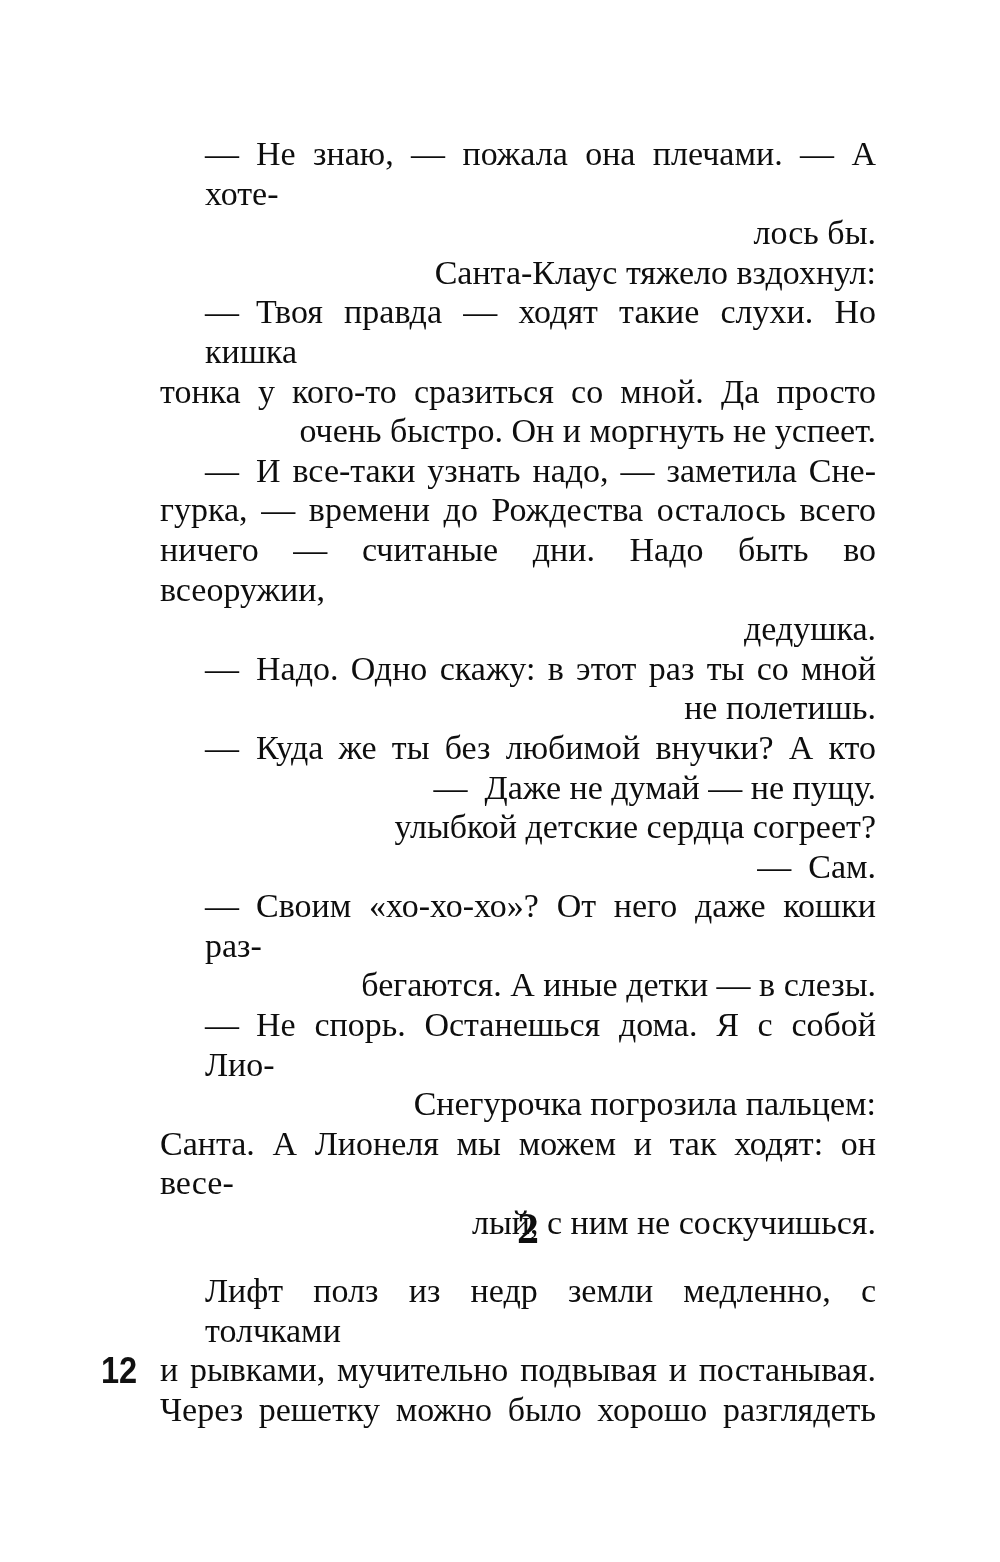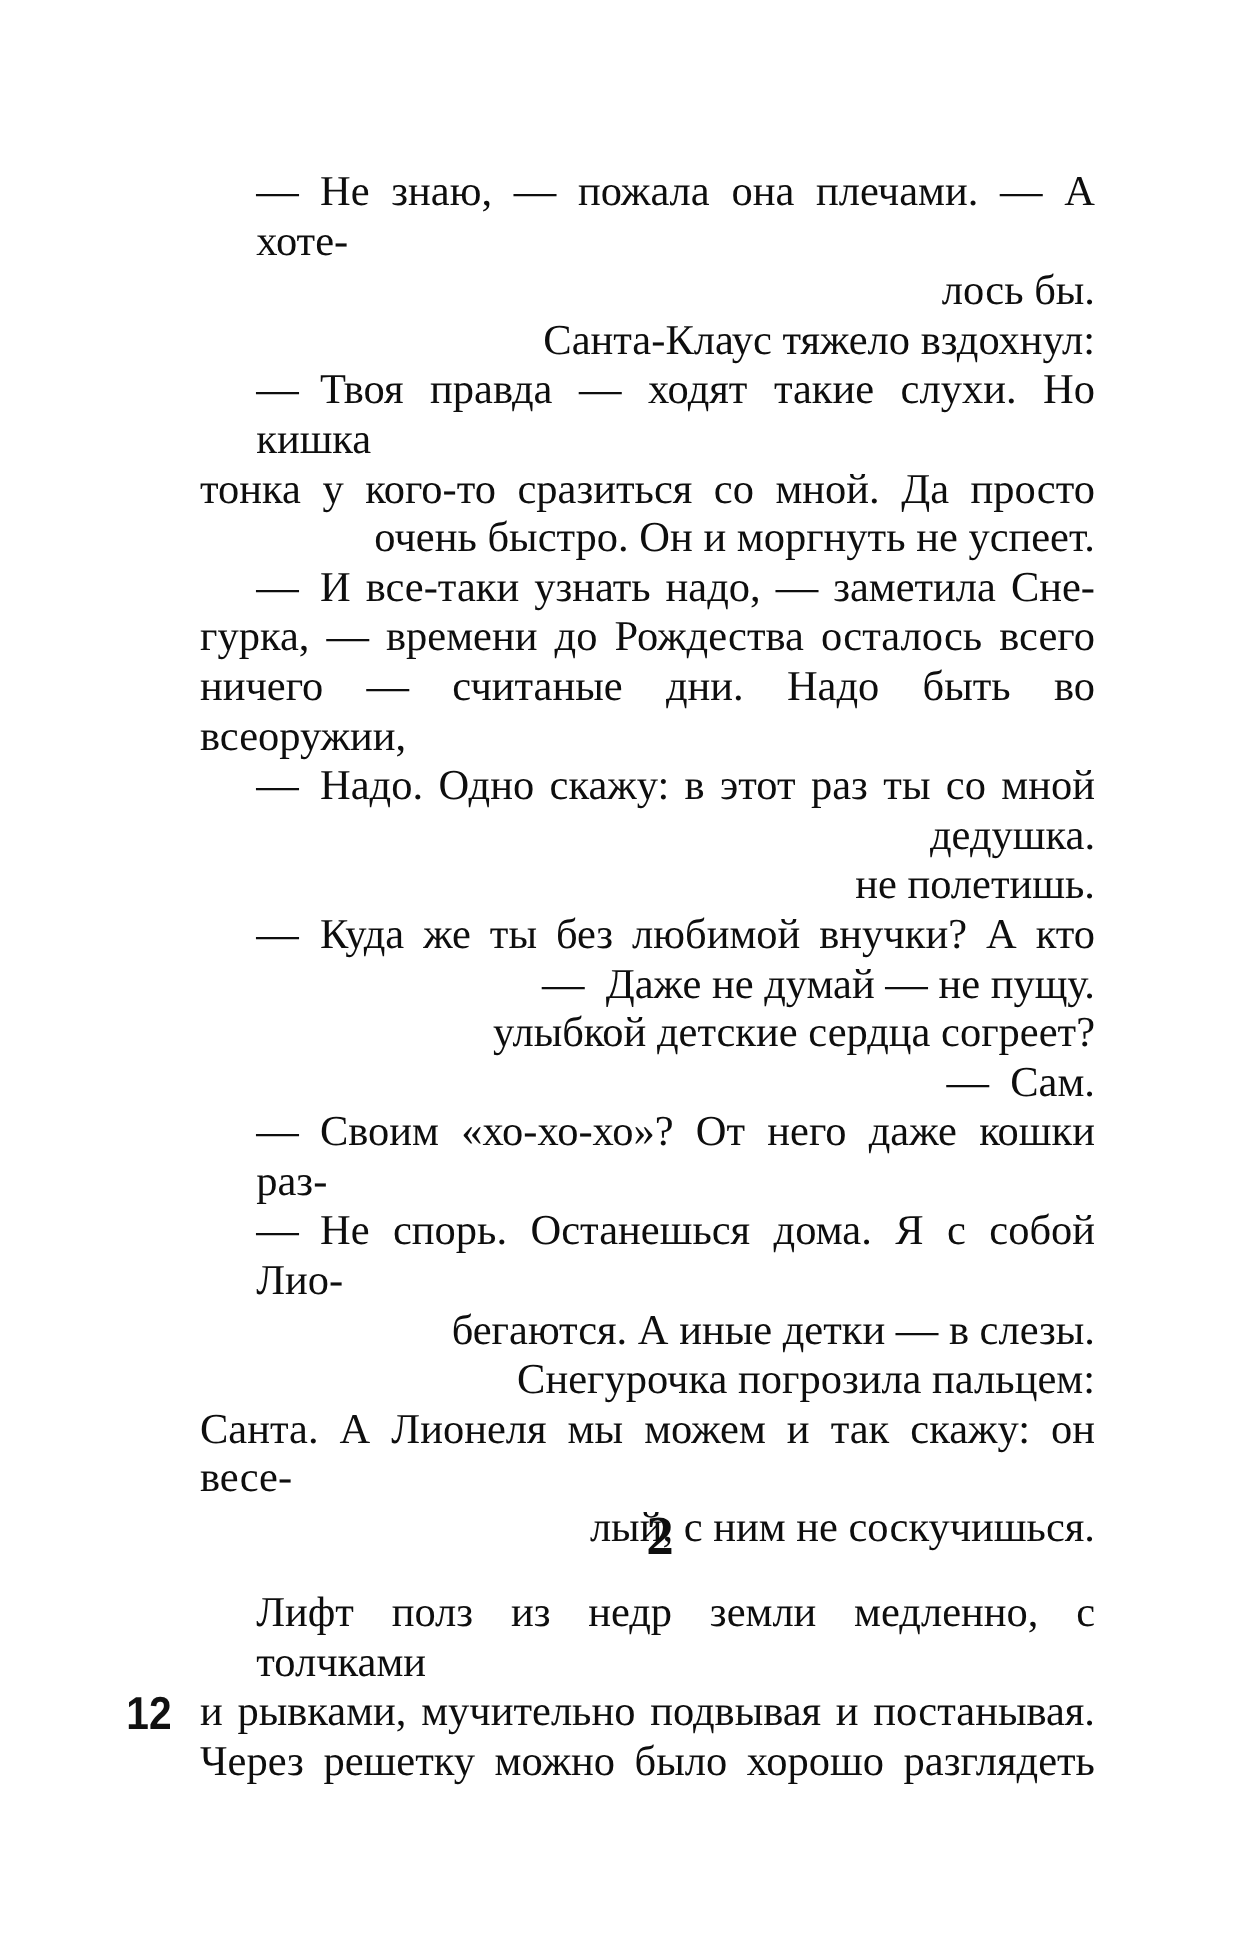--- a/index.html
+++ b/index.html
@@ -64,32 +64,32 @@
   <div class="text-block" id="body-block">
       <div class="line indent fill">— Не знаю, — пожала она плечами. — А хоте-</div>
       <div class="line">лось бы.</div>
       <div class="line indent">Санта-Клаус тяжело вздохнул:</div>
       <div class="line indent fill">— Твоя правда — ходят такие слухи. Но кишка</div>
       <div class="line fill">тонка у кого-то сразиться со мной. Да просто</div>
       <div class="line">очень быстро. Он и моргнуть не успеет.</div>
       <div class="line indent fill">— И все-таки узнать надо, — заметила Сне-</div>
       <div class="line fill">гурка, — времени до Рождества осталось всего</div>
       <div class="line fill">ничего — считаные дни. Надо быть во всеоружии,</div>
+      <div class="line">дедушка.</div>
       <div class="line indent fill">— Надо. Одно скажу: в этот раз ты со мной</div>
-      <div class="line">дедушка.</div>
       <div class="line">не полетишь.</div>
       <div class="line indent fill">— Куда же ты без любимой внучки? А кто</div>
       <div class="line indent">— Даже не думай — не пущу.</div>
       <div class="line">улыбкой детские сердца согреет?</div>
       <div class="line indent">— Сам.</div>
       <div class="line indent fill">— Своим «хо-хо-хо»? От него даже кошки раз-</div>
+      <div class="line">бегаются. А иные детки — в слезы.</div>
       <div class="line indent fill">— Не спорь. Останешься дома. Я с собой Лио-</div>
-      <div class="line">бегаются. А иные детки — в слезы.</div>
       <div class="line indent">Снегурочка погрозила пальцем:</div>
-      <div class="line fill">Санта. А Лионеля мы можем и так скажу: он весе-</div>
+      <div class="line fill">Санта. А Лионеля мы можем и так ходят: он весе-</div>
       <div class="line">лый, с ним не соскучишься.</div>
     </div>
 
   <div class="section-heading">2</div>
 
   <div class="text-block" id="section2-block">
       <div class="line indent fill">Лифт полз из недр земли медленно, с толчками</div>
       <div class="line fill">и рывками, мучительно подвывая и постанывая.</div>
       <div class="line fill">Через решетку можно было хорошо разглядеть</div>
     </div>

